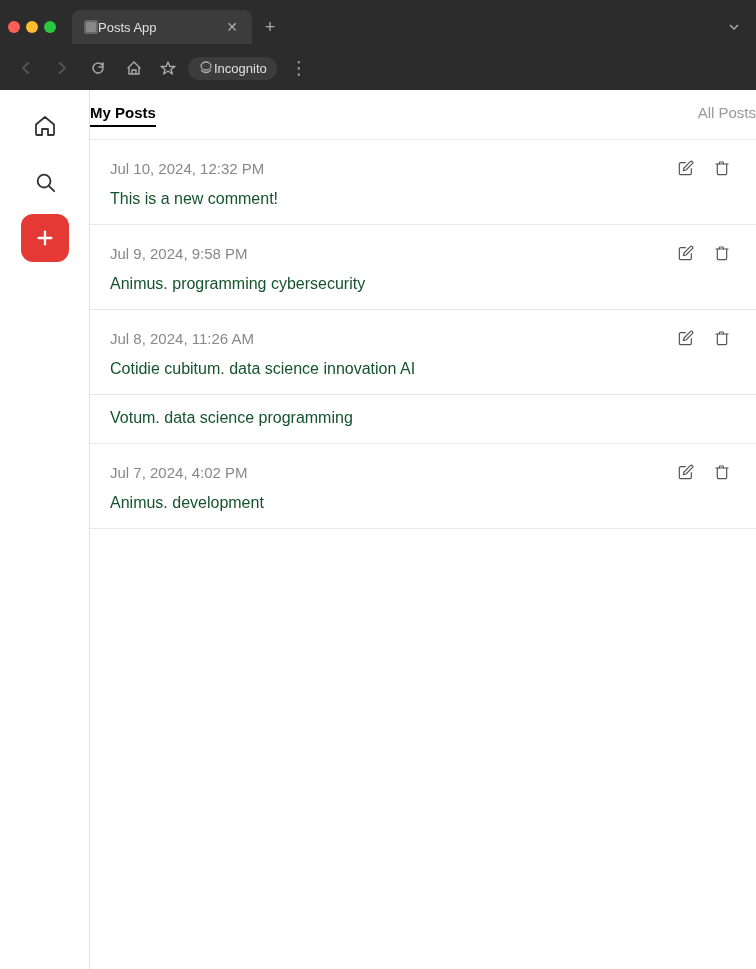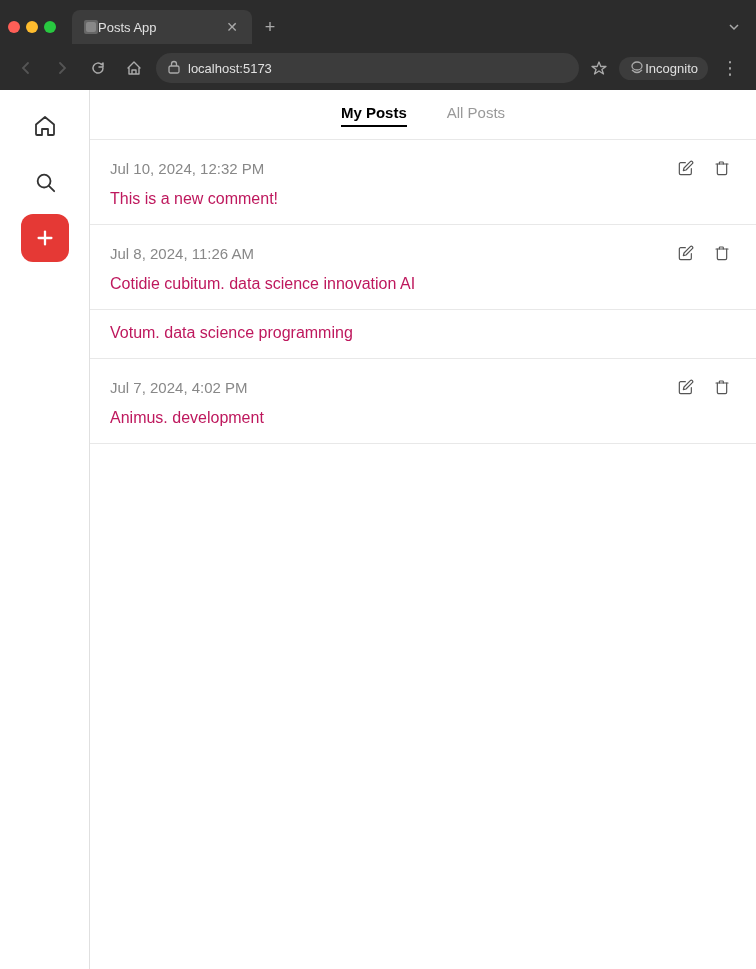--- a/index.html
+++ b/index.html
@@ -38,32 +38,32 @@
 
     
     .sidebar { width: 90px; background: #fff; border-right: 1px solid #e0e0e0; display: flex; flex-direction: column; align-items: center; padding: 12px 0; gap: 8px; }
     .sidebar-item { width: 48px; height: 48px; display: flex; align-items: center; justify-content: center; border-radius: 12px; cursor: pointer; color: #333; font-size: 22px; }
     .sidebar-item.active { background: #e53935; color: #fff; }
 
     
     .main-content { flex: 1; display: flex; flex-direction: column; overflow: hidden; }
 
     
-    .tabs { display: flex; justify-content: center; gap: 40px; padding: 14px 0 12px; border-bottom: 1px solid #e8e8e8; }
+    .tabs { display: flex; justify-content: space-between; gap: 40px; padding: 14px 0 12px; border-bottom: 1px solid #e8e8e8; }
     .tab-item { font-size: 15px; font-weight: 500; color: #999; cursor: pointer; padding-bottom: 4px; border-bottom: 2px solid transparent; }
     .tab-item.active { color: #000; border-bottom: 2px solid #000; font-weight: 600; }
 
     
     .post-list { flex: 1; overflow-y: auto; }
     .post-item { border-bottom: 1px solid #e8e8e8; padding: 14px 20px 16px; }
     .post-header { display: flex; align-items: center; justify-content: space-between; margin-bottom: 8px; }
     .post-date { font-size: 15px; color: #888; }
     .post-actions { display: flex; gap: 8px; }
     .action-btn { background: none; border: none; cursor: pointer; color: #555; width: 28px; height: 28px; display: flex; align-items: center; justify-content: center; font-size: 16px; }
-    .post-title { font-size: 16px; color: #be185d; font-weight: 400; }
+    .post-title { font-size: 16px; color: #14532d; font-weight: 400; }
 
     
     .empty-post { padding: 14px 20px; min-height: 130px; }
   </style>
 </head>
 <body>
 
 <div class="browser-chrome">
   <div class="tab-bar">
     <div class="window-controls">
@@ -101,29 +101,20 @@
     <button class="nav-btn">
       <svg width="16" height="16" viewBox="0 0 16 16">
           <path d="M13 8a5 5 0 1 1-1.5-3.5L13 3v4h-4" stroke="#aaa" stroke-width="1.5" fill="none" stroke-linecap="round" stroke-linejoin="round"></path>
         </svg>
     </button>
     <button class="nav-btn">
       <svg width="16" height="16" viewBox="0 0 16 16">
           <path d="M2 8 L8 2 L14 8 M3 8 L3 14 L13 14 L13 8 M6 14 L6 10 L10 10 L10 14" stroke="#aaa" stroke-width="1.4" fill="none" stroke-linecap="round" stroke-linejoin="round"></path>
         </svg>
     </button>
-    <div class="address-bar">
-      <span class="lock-icon">
-        <svg width="12" height="14" viewBox="0 0 12 14">
-            <rect x="1" y="6" width="10" height="7" rx="1.5" stroke="#aaa" stroke-width="1.3" fill="none"></rect>
-            <path d="M3.5 6 V4 a2.5 2.5 0 0 1 5 0 V6" stroke="#aaa" stroke-width="1.3" fill="none"></path>
-          </svg>
-      </span>
-      <span class="address-text">localhost:5173</span>
-    </div>
     <div class="star-btn">
       <svg width="16" height="16" viewBox="0 0 16 16">
           <path d="M8 2 L9.8 6.5 L15 6.5 L10.9 9.5 L12.5 14 L8 11 L3.5 14 L5.1 9.5 L1 6.5 L6.2 6.5 Z" stroke="#aaa" stroke-width="1.3" fill="none" stroke-linejoin="round"></path>
         </svg>
     </div>
     <div class="incognito-btn">
       <svg width="16" height="14" viewBox="0 0 16 14">
           <ellipse cx="8" cy="5" rx="5" ry="4" stroke="#aaa" stroke-width="1.3" fill="none"></ellipse>
           <path d="M3 9 Q8 14 13 9" stroke="#aaa" stroke-width="1.3" fill="none"></path>
         </svg>
@@ -178,20 +169,40 @@
               <svg width="16" height="16" viewBox="0 0 24 24" fill="none" stroke="#555" stroke-width="1.8" stroke-linecap="round" stroke-linejoin="round">
                   <polyline points="3 6 5 6 21 6"></polyline>
                   <path d="M19 6v14a2 2 0 0 1-2 2H7a2 2 0 0 1-2-2V6m3 0V4a1 1 0 0 1 1-1h4a1 1 0 0 1 1 1v2"></path>
                 </svg>
             </button>
           </div>
         </div>
         <div class="post-title">This is a new comment!</div>
       </div>
 
+      <div class="post-item">
+        <div class="post-header">
+          <span class="post-date">Jul 9, 2024, 9:58 PM</span>
+          <div class="post-actions">
+            <button class="action-btn">
+              <svg width="16" height="16" viewBox="0 0 24 24" fill="none" stroke="#555" stroke-width="1.8" stroke-linecap="round" stroke-linejoin="round">
+                  <path d="M11 4H4a2 2 0 0 0-2 2v14a2 2 0 0 0 2 2h14a2 2 0 0 0 2-2v-7"></path>
+                  <path d="M18.5 2.5a2.121 2.121 0 0 1 3 3L12 15l-4 1 1-4 9.5-9.5z"></path>
+                </svg>
+            </button>
+            <button class="action-btn">
+              <svg width="16" height="16" viewBox="0 0 24 24" fill="none" stroke="#555" stroke-width="1.8" stroke-linecap="round" stroke-linejoin="round">
+                  <polyline points="3 6 5 6 21 6"></polyline>
+                  <path d="M19 6v14a2 2 0 0 1-2 2H7a2 2 0 0 1-2-2V6m3 0V4a1 1 0 0 1 1-1h4a1 1 0 0 1 1 1v2"></path>
+                </svg>
+            </button>
+          </div>
+        </div>
+        <div class="post-title">Animus. programming cybersecurity</div>
+      </div>
 
       <div class="post-item">
         <div class="post-header">
           <span class="post-date">Jul 8, 2024, 11:26 AM</span>
           <div class="post-actions">
             <button class="action-btn">
               <svg width="16" height="16" viewBox="0 0 24 24" fill="none" stroke="#555" stroke-width="1.8" stroke-linecap="round" stroke-linejoin="round">
                   <path d="M11 4H4a2 2 0 0 0-2 2v14a2 2 0 0 0 2 2h14a2 2 0 0 0 2-2v-7"></path>
                   <path d="M18.5 2.5a2.121 2.121 0 0 1 3 3L12 15l-4 1 1-4 9.5-9.5z"></path>
                 </svg>

